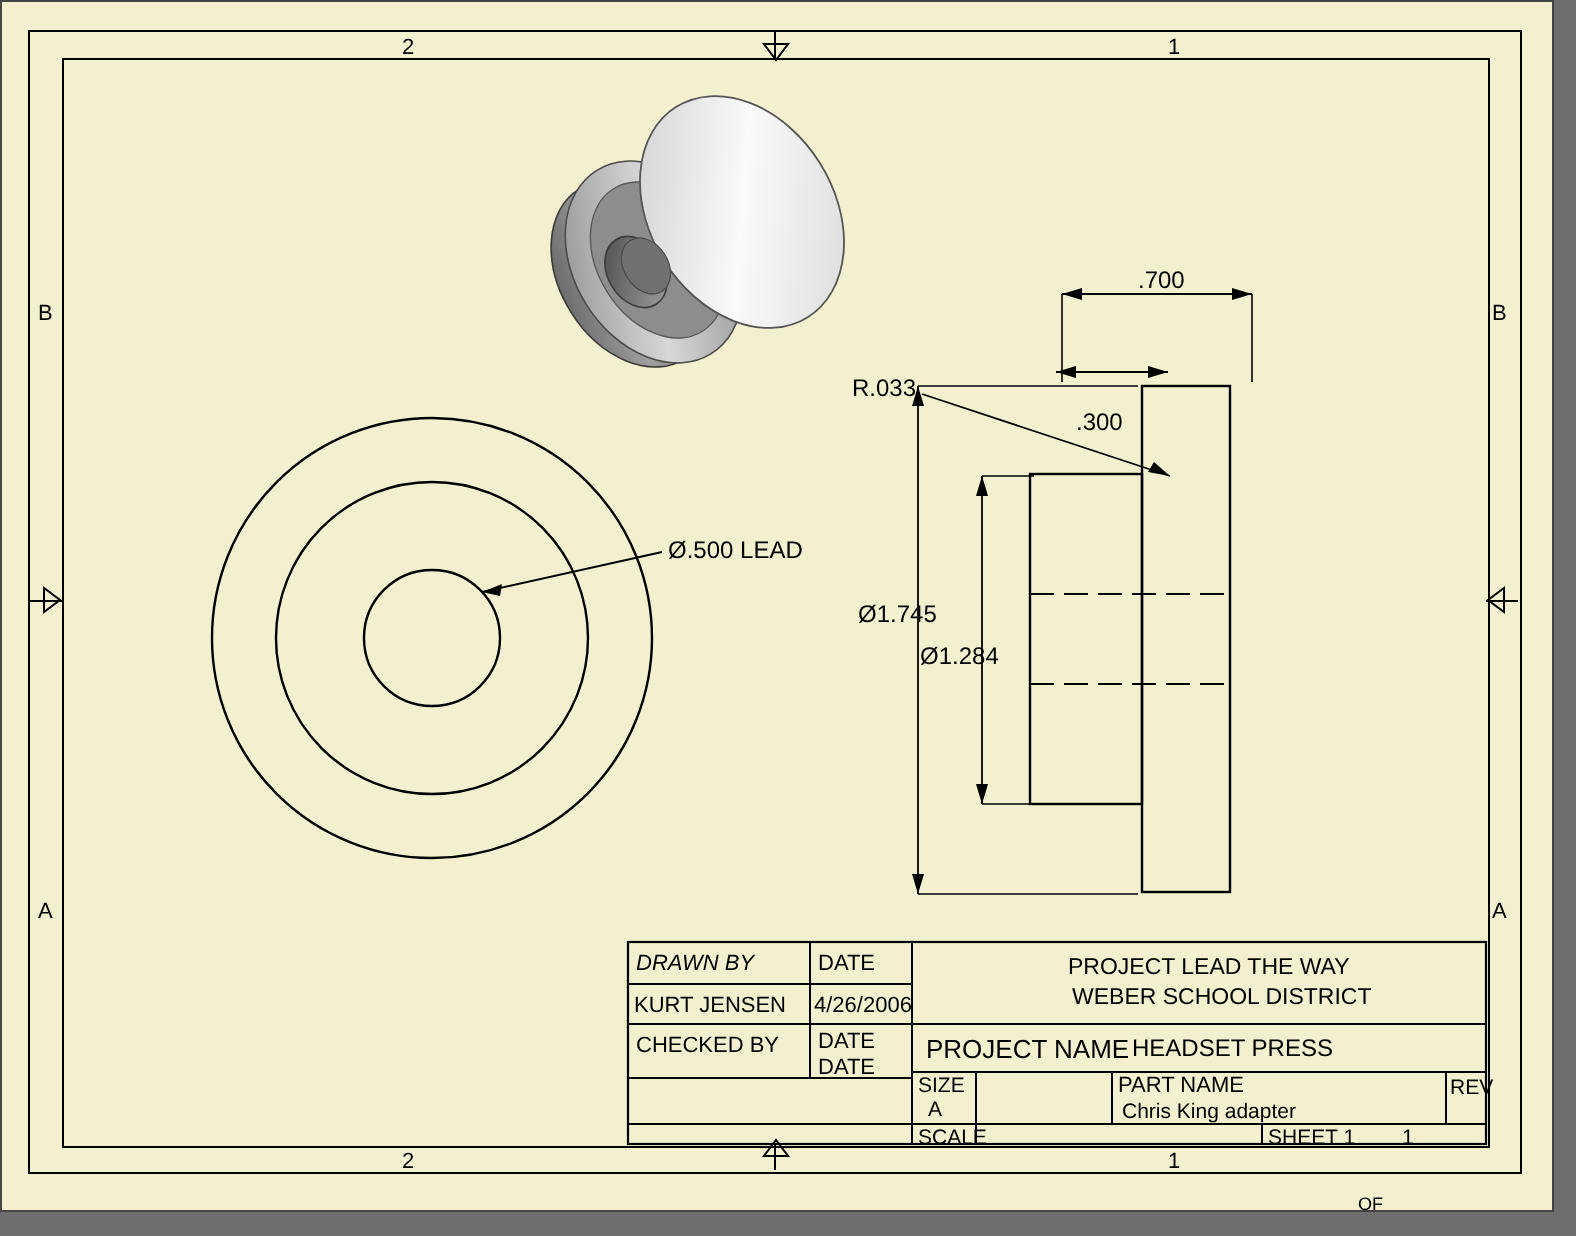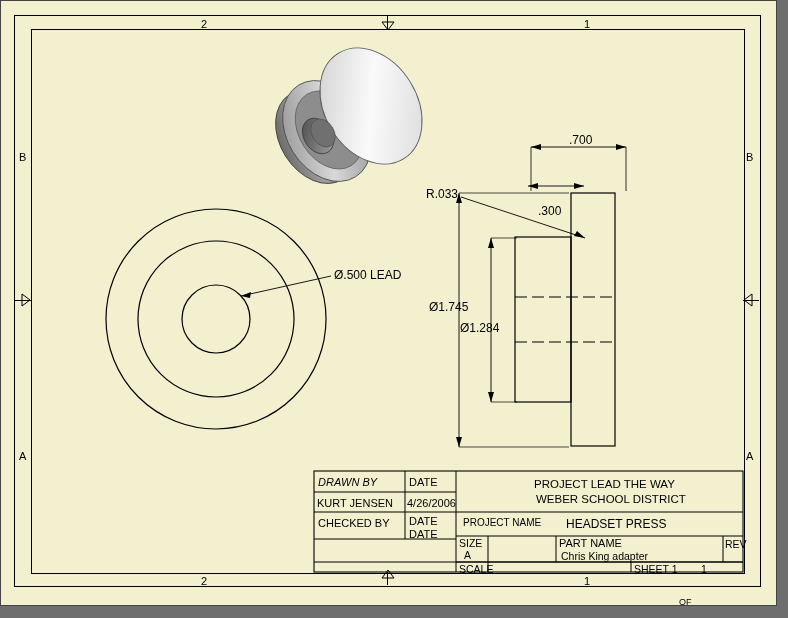--- a/index.html
+++ b/index.html
@@ -162,21 +162,21 @@
     <div class="txt" style="left:408px;top:475px;font-size:11px;">DATE</div>
     <div class="txt" style="left:316px;top:496px;font-size:11px;">KURT JENSEN</div>
     <div class="txt" style="left:406px;top:496px;font-size:11px;text-align:right;">4/26/2006</div>
     <div class="txt" style="left:317px;top:516px;font-size:11px;">CHECKED BY</div>
     <div class="txt" style="left:408px;top:514px;font-size:11px;">DATE</div>
     <div class="txt" style="left:408px;top:527px;font-size:11px;">DATE</div>
 
     <div class="txt" style="left:533px;top:477px;font-size:11.5px;">PROJECT LEAD THE WAY</div>
     <div class="txt" style="left:535px;top:492px;font-size:11.5px;">WEBER SCHOOL DISTRICT</div>
 
-    <div class="txt" style="left:462px;top:516px;font-size:10px;">PROJECT NAME</div>
+    <div class="txt" style="left:462px;top:516px;font-size:13px;">PROJECT NAME</div>
     <div class="txt" style="left:565px;top:516px;font-size:12px;">HEADSET PRESS</div>
 
     <div class="txt" style="left:458px;top:536px;font-size:10.5px;">SIZE</div>
     <div class="txt" style="left:463px;top:548px;font-size:10.5px;">A</div>
     <div class="txt" style="left:558px;top:536px;font-size:11px;">PART NAME</div>
     <div class="txt" style="left:560px;top:549px;font-size:10.5px;">Chris King adapter</div>
     <div class="txt" style="left:724px;top:537px;font-size:10.5px;">REV</div>
 
     <div class="txt" style="left:458px;top:562px;font-size:10.5px;">SCALE</div>
     <div class="txt" style="left:633px;top:562px;font-size:10.5px;">SHEET 1</div>

